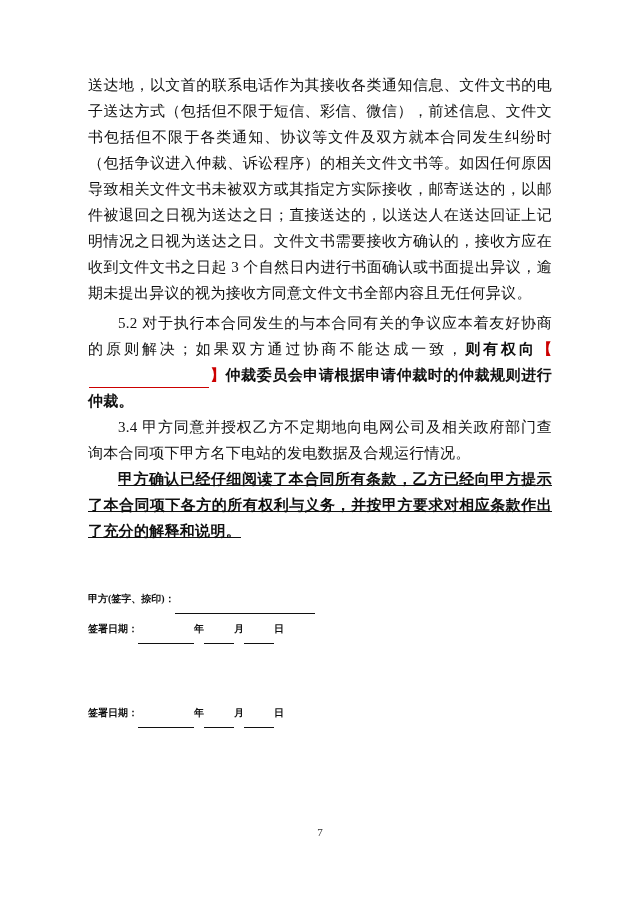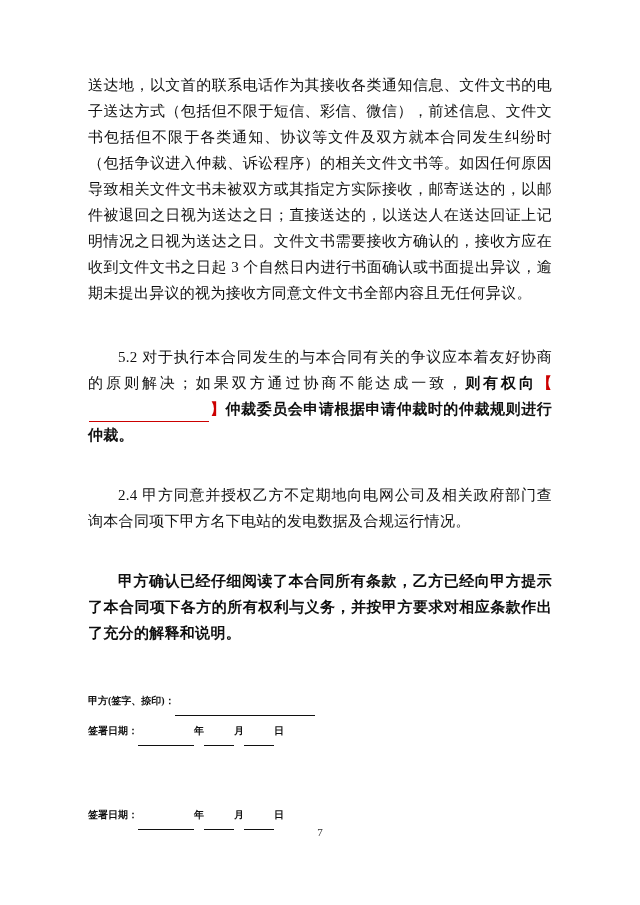--- a/index.html
+++ b/index.html
@@ -30,26 +30,26 @@
     font-size: 15px;
     line-height: 26px;
     color: #101010;
     text-align: justify;
     text-justify: inter-ideograph;
     margin: 0 0 0 0;
     letter-spacing: 0.3px;
   }
   .indent2 {
     text-indent: 2em;
-    margin-top: 34px;
   }
   .bold {
     font-weight: bold;
   }
   .underline {
+    text-decoration: underline;
   }
   .redbox {
     color: #cc0000;
     font-weight: bold;
     letter-spacing: 0px;
   }
   .redline {
     display: inline-block;
     border-bottom: 1px solid #cc0000;
     width: 120px;
@@ -105,21 +105,21 @@
 <div class="page">
   <div class="content">
 
     <p class="para">送达地，以文首的联系电话作为其接收各类通知信息、文件文书的电子送达方式（包括但不限于短信、彩信、微信），前述信息、文件文书包括但不限于各类通知、协议等文件及双方就本合同发生纠纷时（包括争议进入仲裁、诉讼程序）的相关文件文书等。如因任何原因导致相关文件文书未被双方或其指定方实际接收，邮寄送达的，以邮件被退回之日视为送达之日；直接送达的，以送达人在送达回证上记明情况之日视为送达之日。文件文书需要接收方确认的，接收方应在收到文件文书之日起 3 个自然日内进行书面确认或书面提出异议，逾期未提出异议的视为接收方同意文件文书全部内容且无任何异议。</p>
 
     <div class="gap-sm"></div>
 
     <p class="para indent2"><span>5.2  对于执行本合同发生的与本合同有关的争议应本着友好协商的原则解决；如果双方通过协商不能达成一致，</span><span class="bold">则有权向</span><span class="redbox">【</span><span class="redline"></span><span class="redbox">】</span><span class="bold">仲裁委员会申请根据申请仲裁时的仲裁规则进行仲裁。</span></p>
 
 
-    <p class="para indent2">2.4  甲方同意并授权乙方不定期地向电网公司及相关政府部门查询本合同项下甲方名下电站的发电数据及合规运行情况。</p>
+    <p class="para indent2">3.4  甲方同意并授权乙方不定期地向电网公司及相关政府部门查询本合同项下甲方名下电站的发电数据及合规运行情况。</p>
 
 
     <p class="para indent2 bold underline">甲方确认已经仔细阅读了本合同所有条款，乙方已经向甲方提示了本合同项下各方的所有权利与义务，并按甲方要求对相应条款作出了充分的解释和说明。</p>
 
     <div class="gap-xl"></div>
 
     <div class="sign-block">
       <div>
         <span>甲方(签字、捺印)：</span><span class="sign-line"></span>
       </div>

